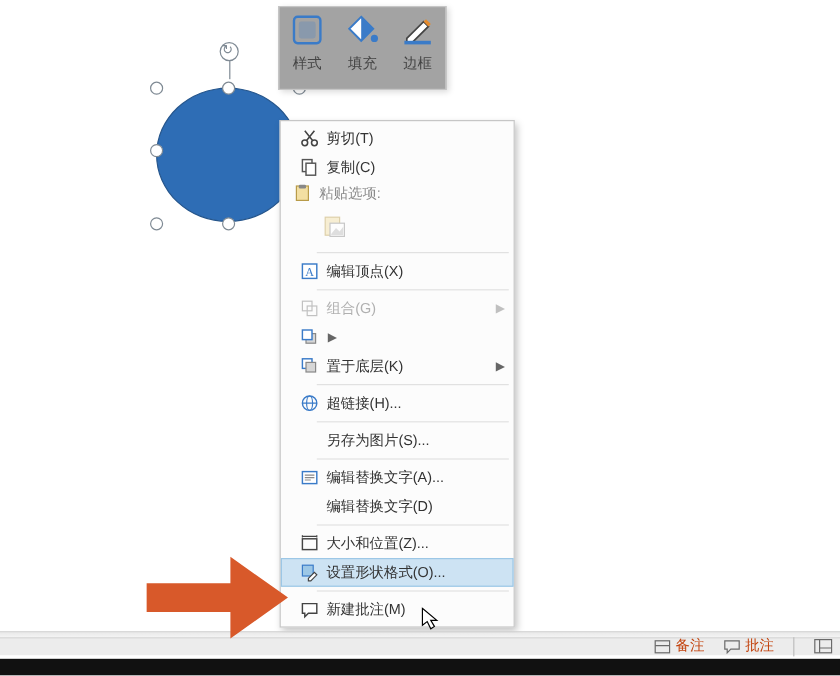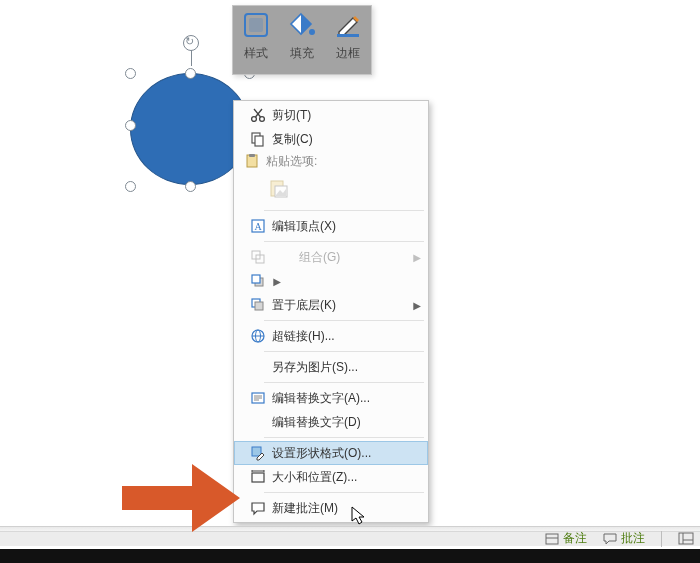--- a/index.html
+++ b/index.html
@@ -115,21 +115,21 @@
     padding: 2px 0;
   }
   .ctx-item {
     display: flex;
     align-items: center;
     height: 24px;
     padding: 0 6px 0 10px;
     position: relative;
     color: #333;
   }
-  .ctx-item.disabled { color: #b0b0b0; gap: 27px; }
+  .ctx-item.disabled { color: #b0b0b0; }
   .ctx-item .ico-slot {
     width: 28px;
     height: 24px;
     display: flex;
     align-items: center;
     justify-content: center;
     flex: 0 0 28px;
   }
   .ctx-item .text {
     flex: 1;
@@ -223,21 +223,21 @@
     height: 14px;
     background: #111;
   }
   .status-right {
     position: absolute;
     right: 6px;
     bottom: 16px;
     display: flex;
     gap: 16px;
     align-items: center;
-    color: #4d7c0f;
+    color: #c2410c;
     font-size: 12px;
   }
   .status-right .sbtn {
     display: flex;
     align-items: center;
     gap: 4px;
   }
   .status-right svg { display:block; }
   .vline {
     width: 1px; height: 16px; background: #bdbdbd;
@@ -416,40 +416,40 @@
     <span class="text">编辑替换文字(A)...</span>
   </div>
 
   <div class="ctx-item">
     <span class="ico-slot"></span>
     <span class="text">编辑替换文字(D)</span>
   </div>
 
   <div class="ctx-sep"></div>
 
-  <div class="ctx-item highlight">
-    <span class="ico-slot">
-      <svg width="16" height="16" viewBox="0 0 16 16">
-        <rect x="2" y="2" width="9" height="9" fill="#9CC7E6" stroke="#3A7BC8"></rect>
-        <path d="M7 13 L12 8 L14 10 L9 15 L7 15 Z" fill="#fff" stroke="#444"></path>
-      </svg>
-    </span>
-    <span class="text">设置形状格式(O)...</span>
-  </div>
-
   <div class="ctx-item">
     <span class="ico-slot">
       <svg width="16" height="16" viewBox="0 0 16 16">
         <rect x="2" y="4" width="12" height="9" fill="none" stroke="#444" stroke-width="1.2"></rect>
         <line x1="2" y1="2" x2="14" y2="2" stroke="#444"></line>
         <line x1="2" y1="1" x2="2" y2="3" stroke="#444"></line>
         <line x1="14" y1="1" x2="14" y2="3" stroke="#444"></line>
       </svg>
     </span>
     <span class="text">大小和位置(Z)...</span>
+  </div>
+
+  <div class="ctx-item highlight">
+    <span class="ico-slot">
+      <svg width="16" height="16" viewBox="0 0 16 16">
+        <rect x="2" y="2" width="9" height="9" fill="#9CC7E6" stroke="#3A7BC8"></rect>
+        <path d="M7 13 L12 8 L14 10 L9 15 L7 15 Z" fill="#fff" stroke="#444"></path>
+      </svg>
+    </span>
+    <span class="text">设置形状格式(O)...</span>
   </div>
 
   <div class="ctx-sep"></div>
 
   <div class="ctx-item">
     <span class="ico-slot">
       <svg width="16" height="16" viewBox="0 0 16 16">
         <path d="M2 3 H14 V11 H7 L4 14 V11 H2 Z" fill="#fff" stroke="#444" stroke-width="1.2"></path>
       </svg>
     </span>

